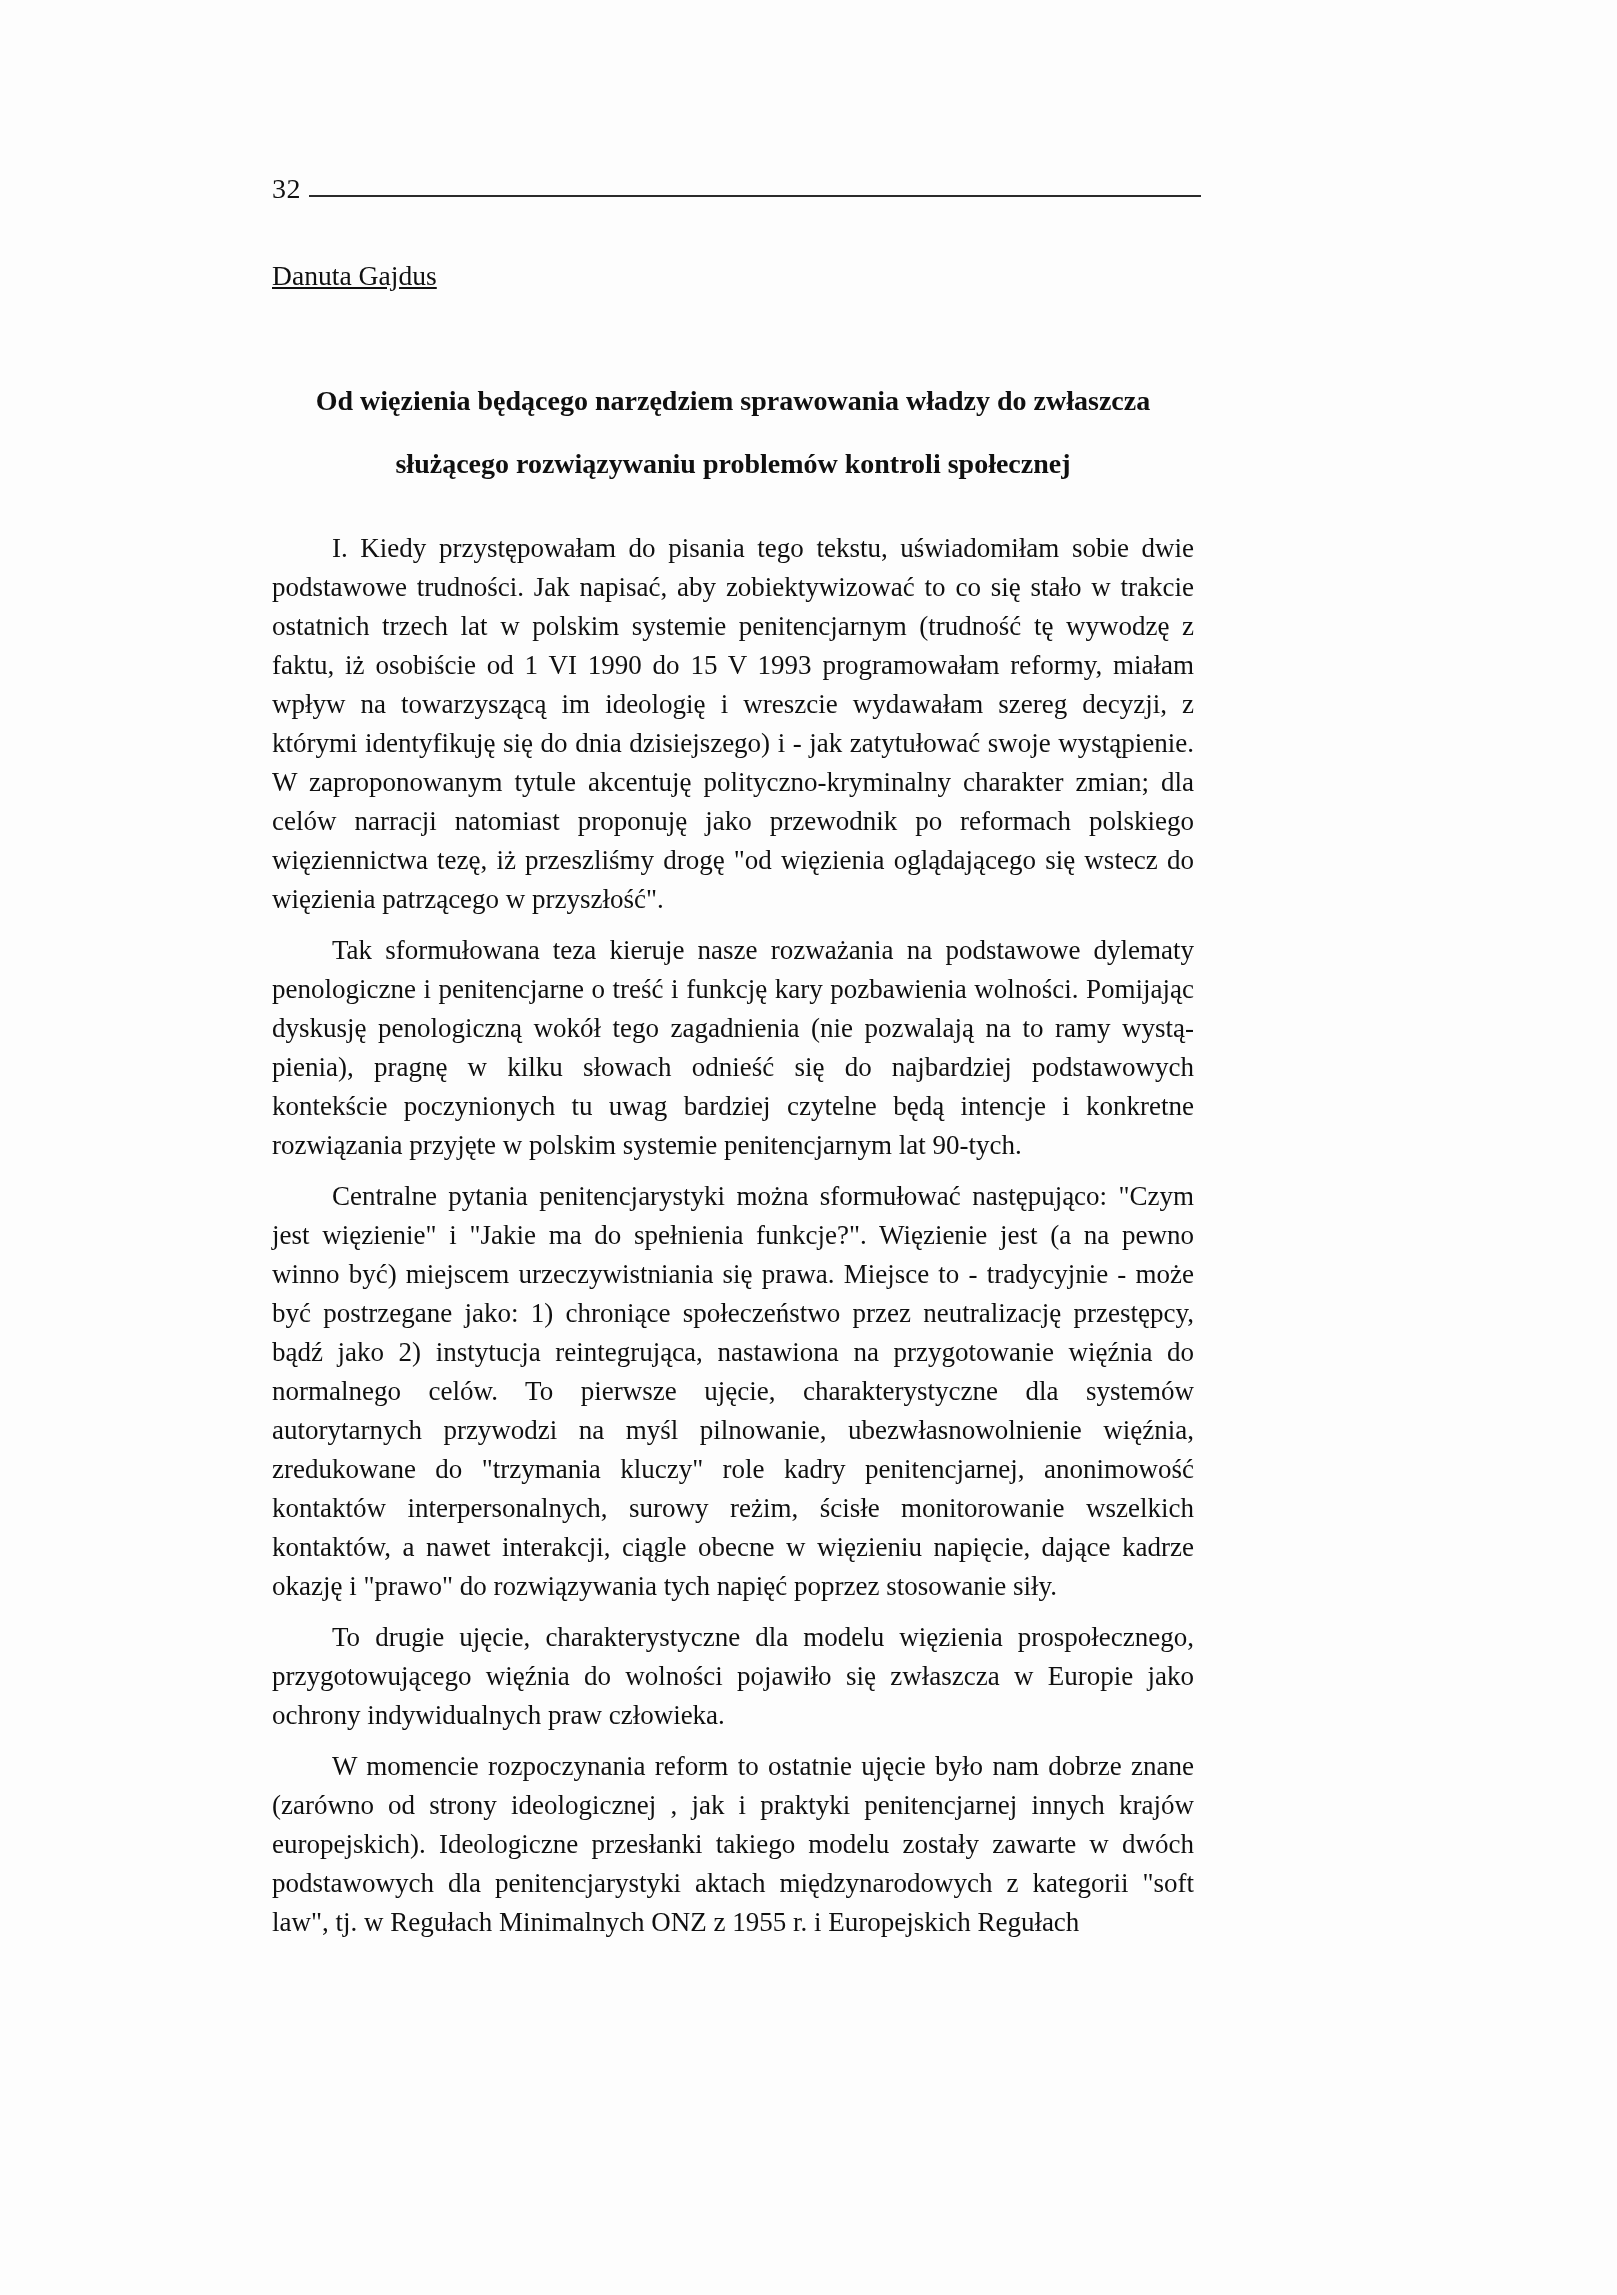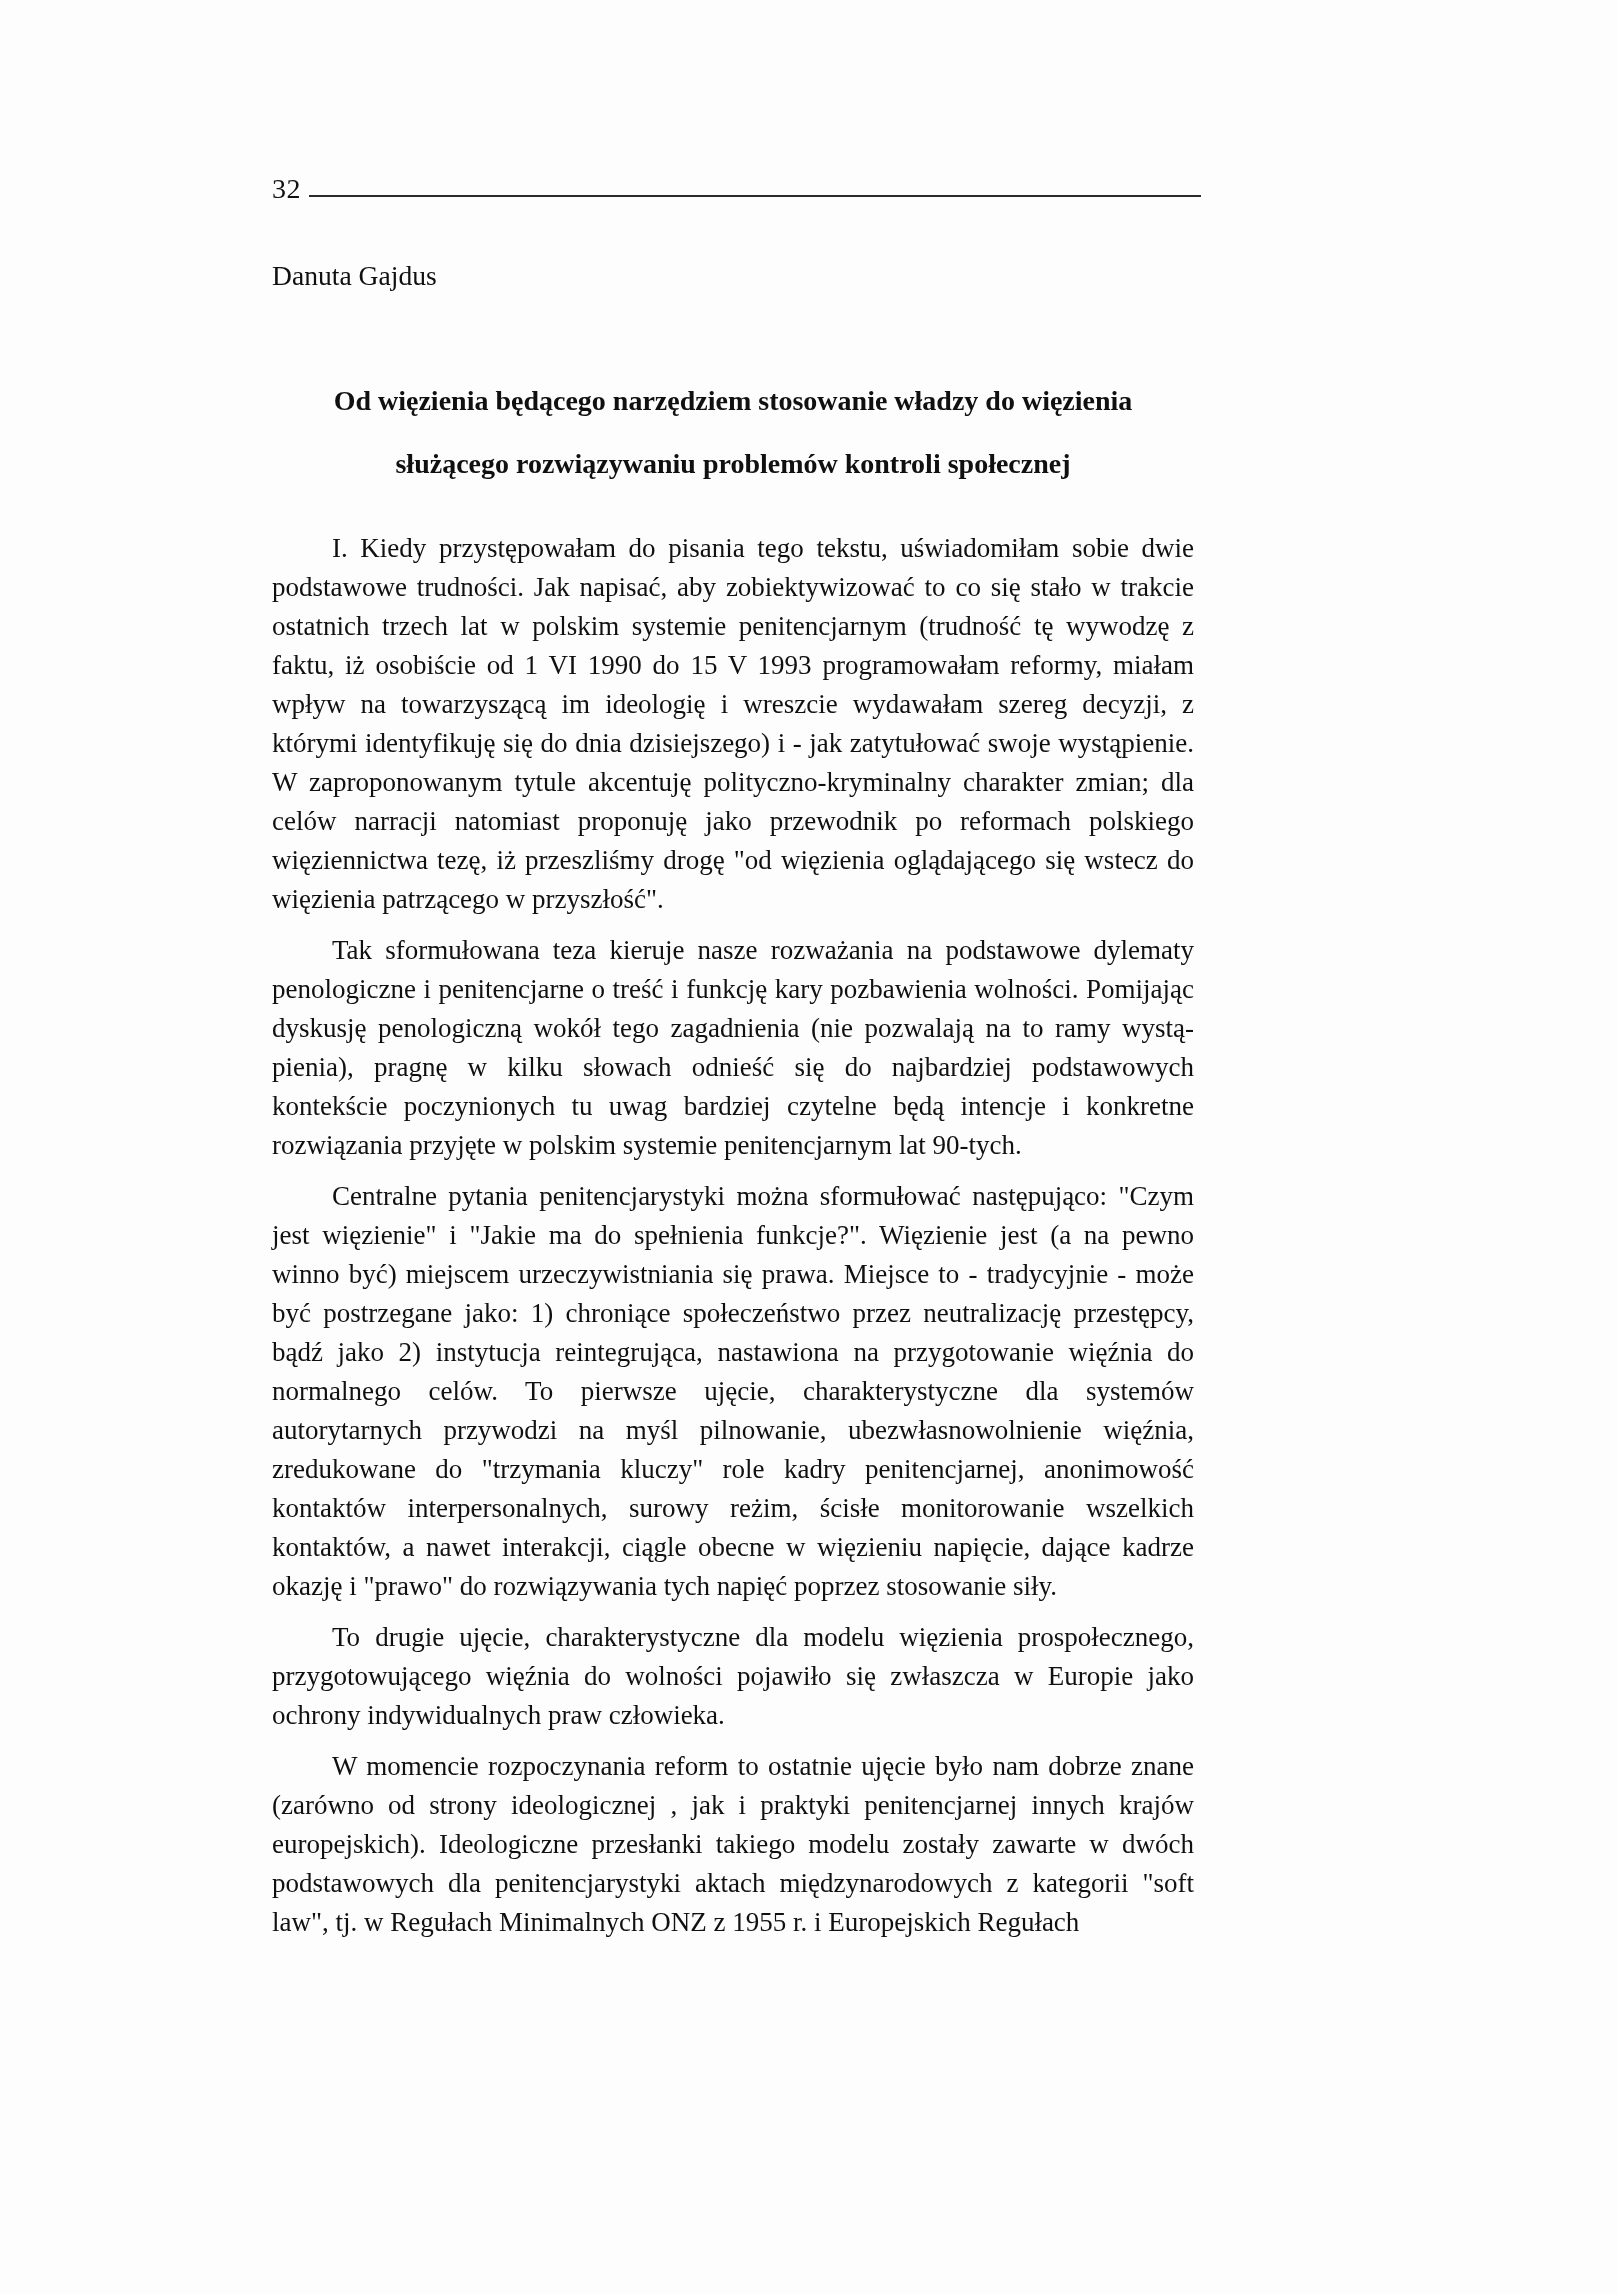--- a/index.html
+++ b/index.html
@@ -35,20 +35,21 @@
     flex: 1;
     margin-left: 8.2px;
     margin-right: -7px;
     border-bottom: 2.9px solid #2b2b2b;
     margin-bottom: 8.2px;
   }
   .author {
     margin-top: 54px;
     font-size: 27.6px;
     line-height: 33px;
+    text-decoration: underline;
   }
   .title {
     margin-top: 77px;
     text-align: center;
     font-weight: bold;
     font-size: 28px;
     line-height: 63px;
   }
   .body-text {
     margin-top: 34px;
@@ -73,21 +74,21 @@
 <body>
 
 <div class="page">
   <div class="content">
     <div class="pagenum-row">
       <span class="pagenum">32</span>
       <span class="rule"></span>
     </div>
     <div class="author">Danuta Gajdus</div>
     <div class="title">
-      <div class="title-line">Od więzienia będącego narzędziem stosowanie władzy do więzienia</div>
+      <div class="title-line">Od więzienia będącego narzędziem sprawowania władzy do zwłaszcza</div>
       <div class="title-line">służącego rozwiązywaniu problemów kontroli społecznej</div>
     </div>
     <div class="body-text" id="body-text">
         <div class="line first">I. Kiedy przystępowałam do pisania tego tekstu, uświadomiłam sobie dwie</div>
         <div class="line">podstawowe trudności. Jak napisać, aby zobiektywizować to co się stało w trakcie</div>
         <div class="line">ostatnich trzech lat w polskim systemie penitencjarnym (trudność tę wywodzę z</div>
         <div class="line">faktu, iż osobiście od 1 VI 1990 do 15 V 1993 programowałam reformy, miałam</div>
         <div class="line">wpływ na towarzyszącą im ideologię i wreszcie wydawałam szereg decyzji, z</div>
         <div class="line">którymi identyfikuję się do dnia dzisiejszego) i - jak zatytułować swoje wystąpienie.</div>
         <div class="line">W zaproponowanym tytule akcentuję polityczno-kryminalny charakter zmian; dla</div>

